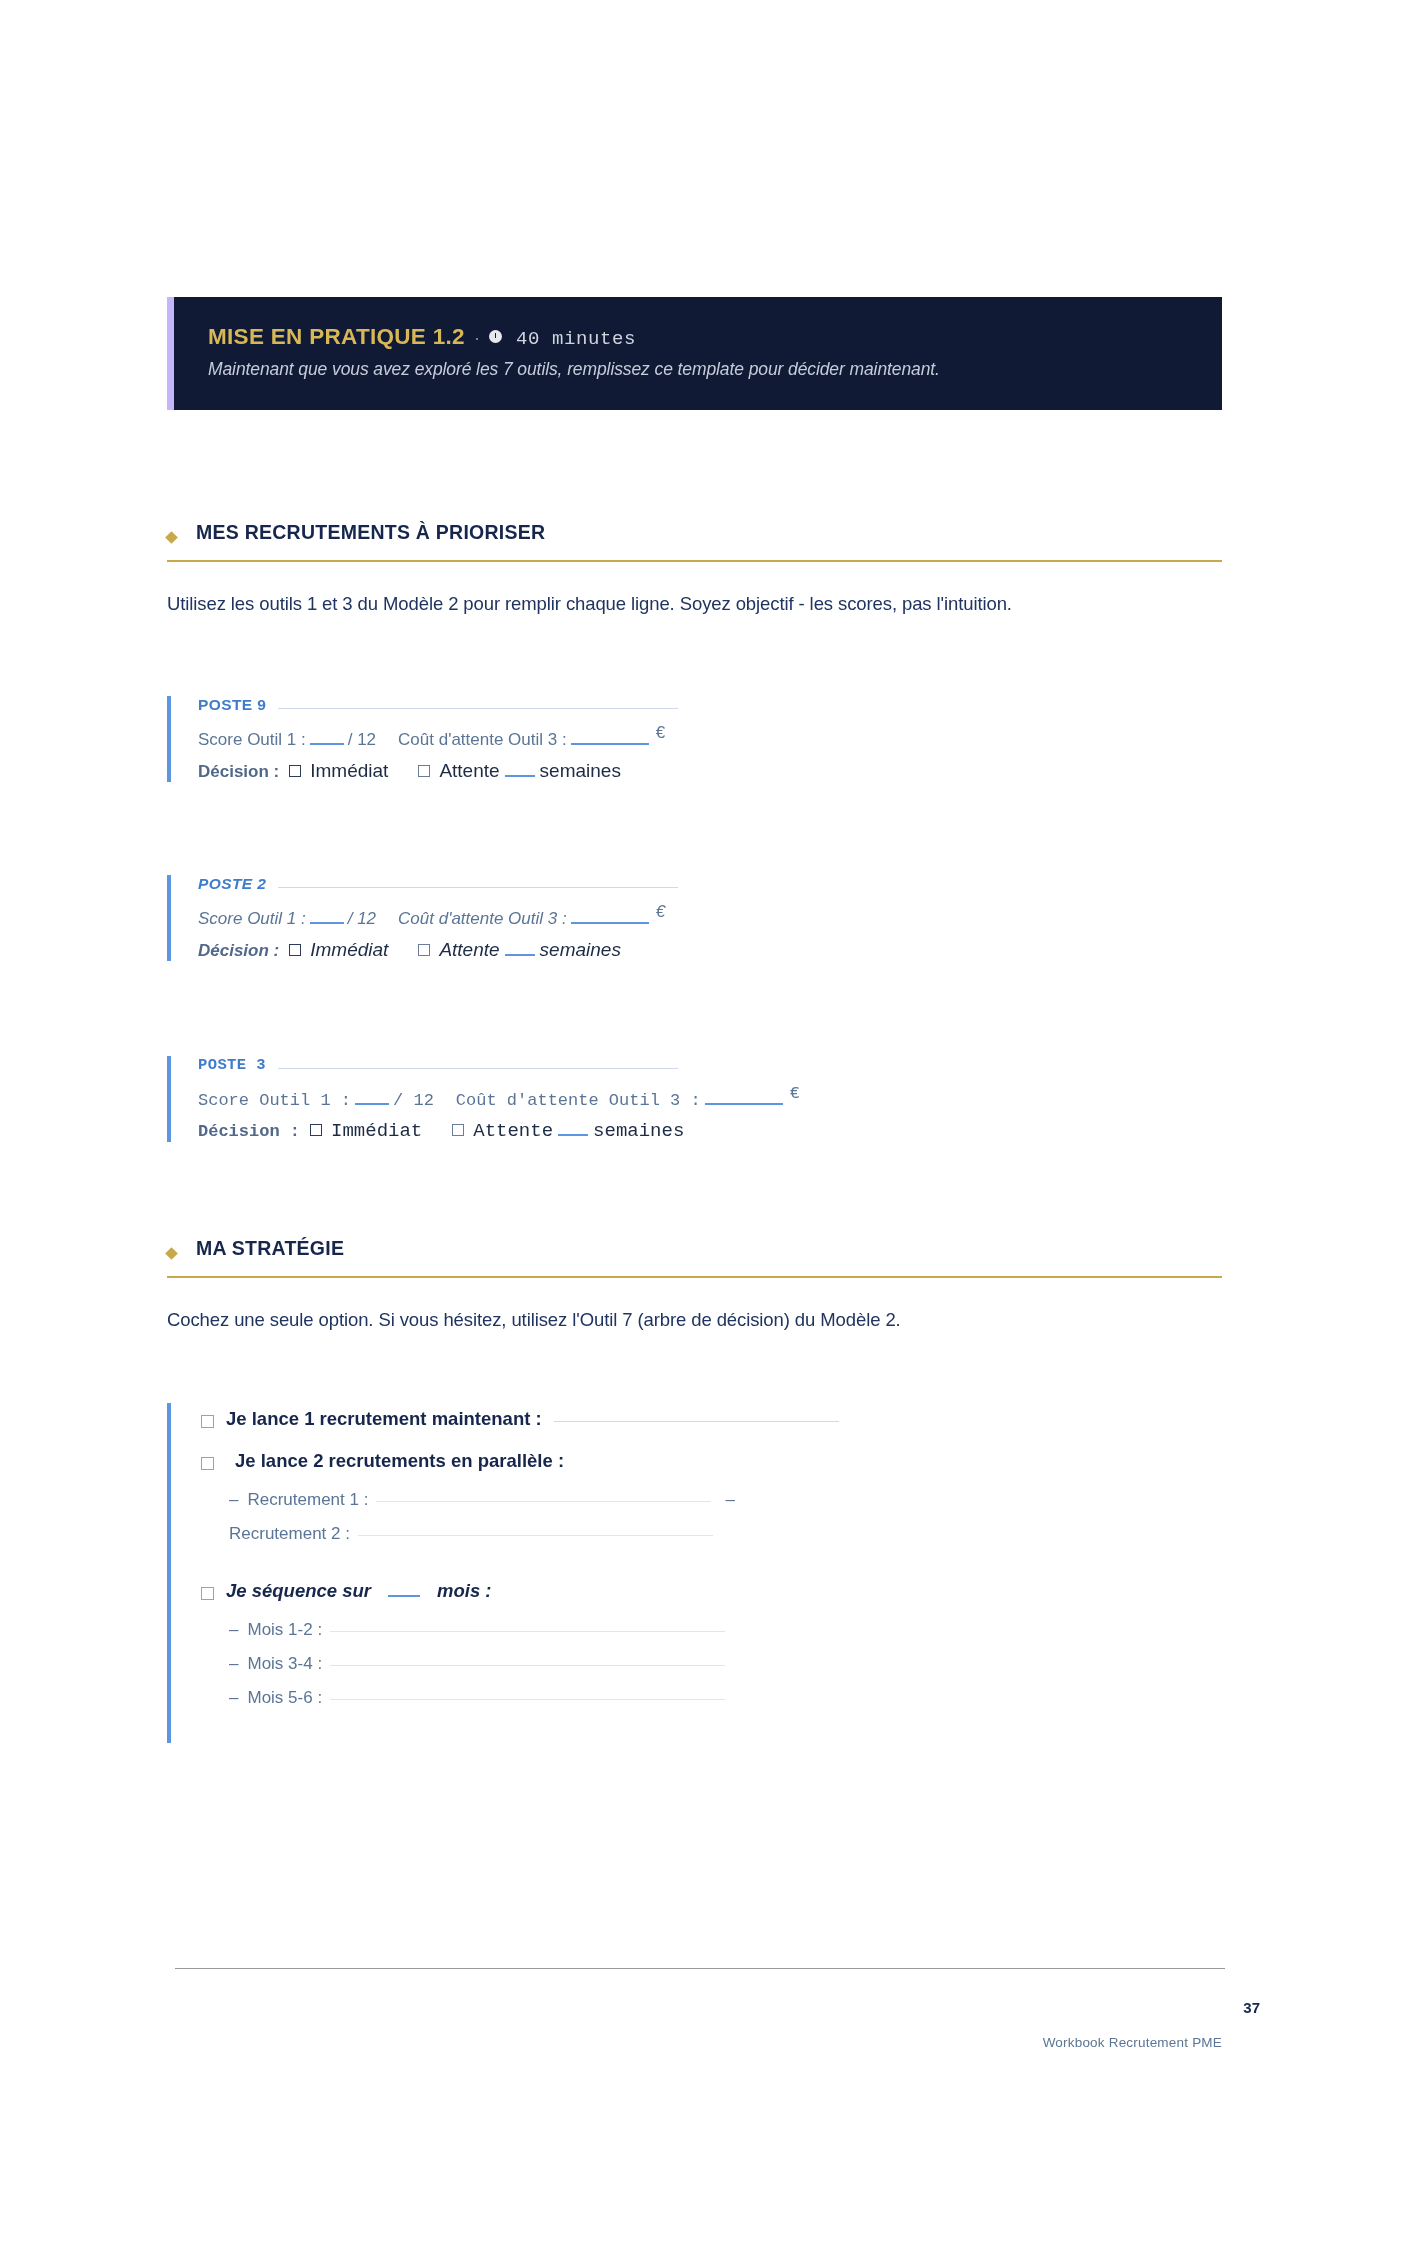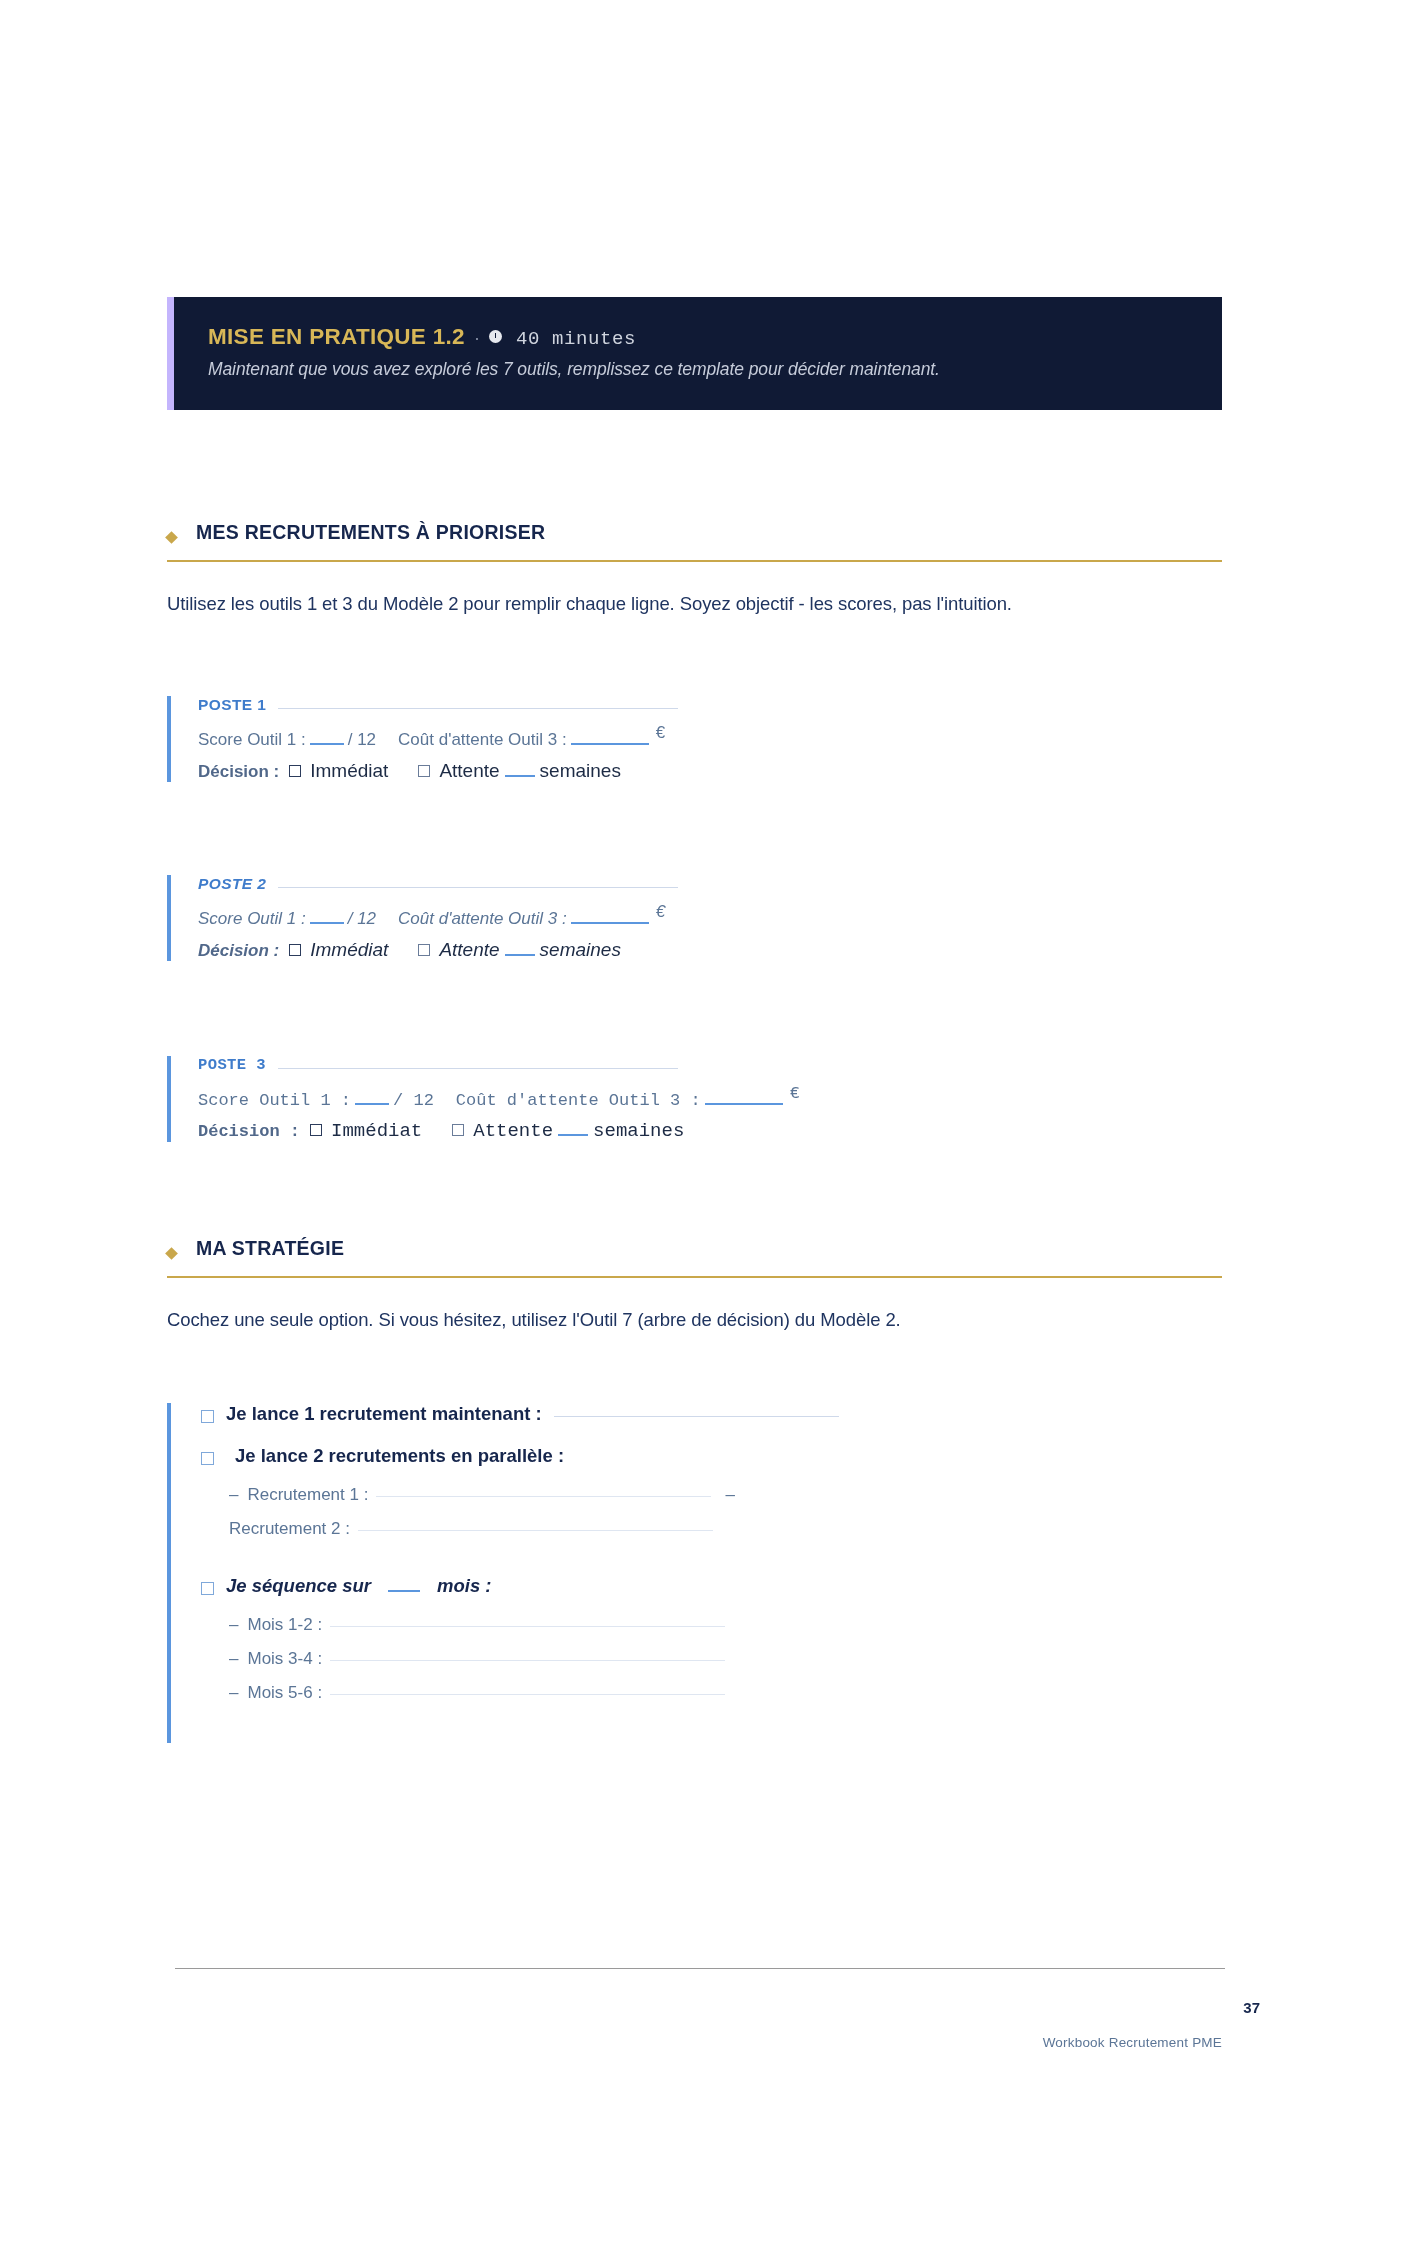--- a/index.html
+++ b/index.html
@@ -335,21 +335,21 @@
     <div class="section-head">
       <span class="diamond"></span>
       <span class="section-title">MES RECRUTEMENTS À PRIORISER</span>
     </div>
     <div class="section-rule"></div>
     <div class="section-intro">Utilisez les outils 1 et 3 du Modèle 2 pour remplir chaque ligne. Soyez objectif - les scores, pas l'intuition.</div>
   </div>
 
   <div class="card" style="top:696px;">
     <div class="card-label">
-      <span class="card-label-text">POSTE 1</span>
+      <span class="card-label-text">POSTE 9</span>
       <span class="card-label-rule"></span>
     </div>
     <div class="row-score">
       <span>Score Outil 1 :</span>
       <span class="blank-short"></span>
       <span>/ 12</span>
       <span class="score-gap"></span>
       <span>Coût d'attente Outil 3 :</span>
       <span class="blank-med"></span>
       <span class="euro">€</span>
@@ -422,21 +422,21 @@
     <div class="section-head">
       <span class="diamond"></span>
       <span class="section-title">MA STRATÉGIE</span>
     </div>
     <div class="section-rule"></div>
     <div class="section-intro">Cochez une seule option. Si vous hésitez, utilisez l'Outil 7 (arbre de décision) du Modèle 2.</div>
   </div>
 
   <div class="strategy" style="top:1403px; height:340px;">
 
-    <div class="strat-opt" style="">
+    <div class="strat-opt" style="margin-top:5px;">
       <span class="cbox-blue"></span>
       <span class="strat-label">Je lance 1 recrutement maintenant :</span>
       <span class="strat-rule" style="width:285px;"></span>
     </div>
 
     <div class="strat-opt" style="margin-top:20px;">
       <span class="cbox-blue"></span>
       <span class="strat-label" style="margin-left:9px;">Je lance 2 recrutements en parallèle :</span>
     </div>
 

